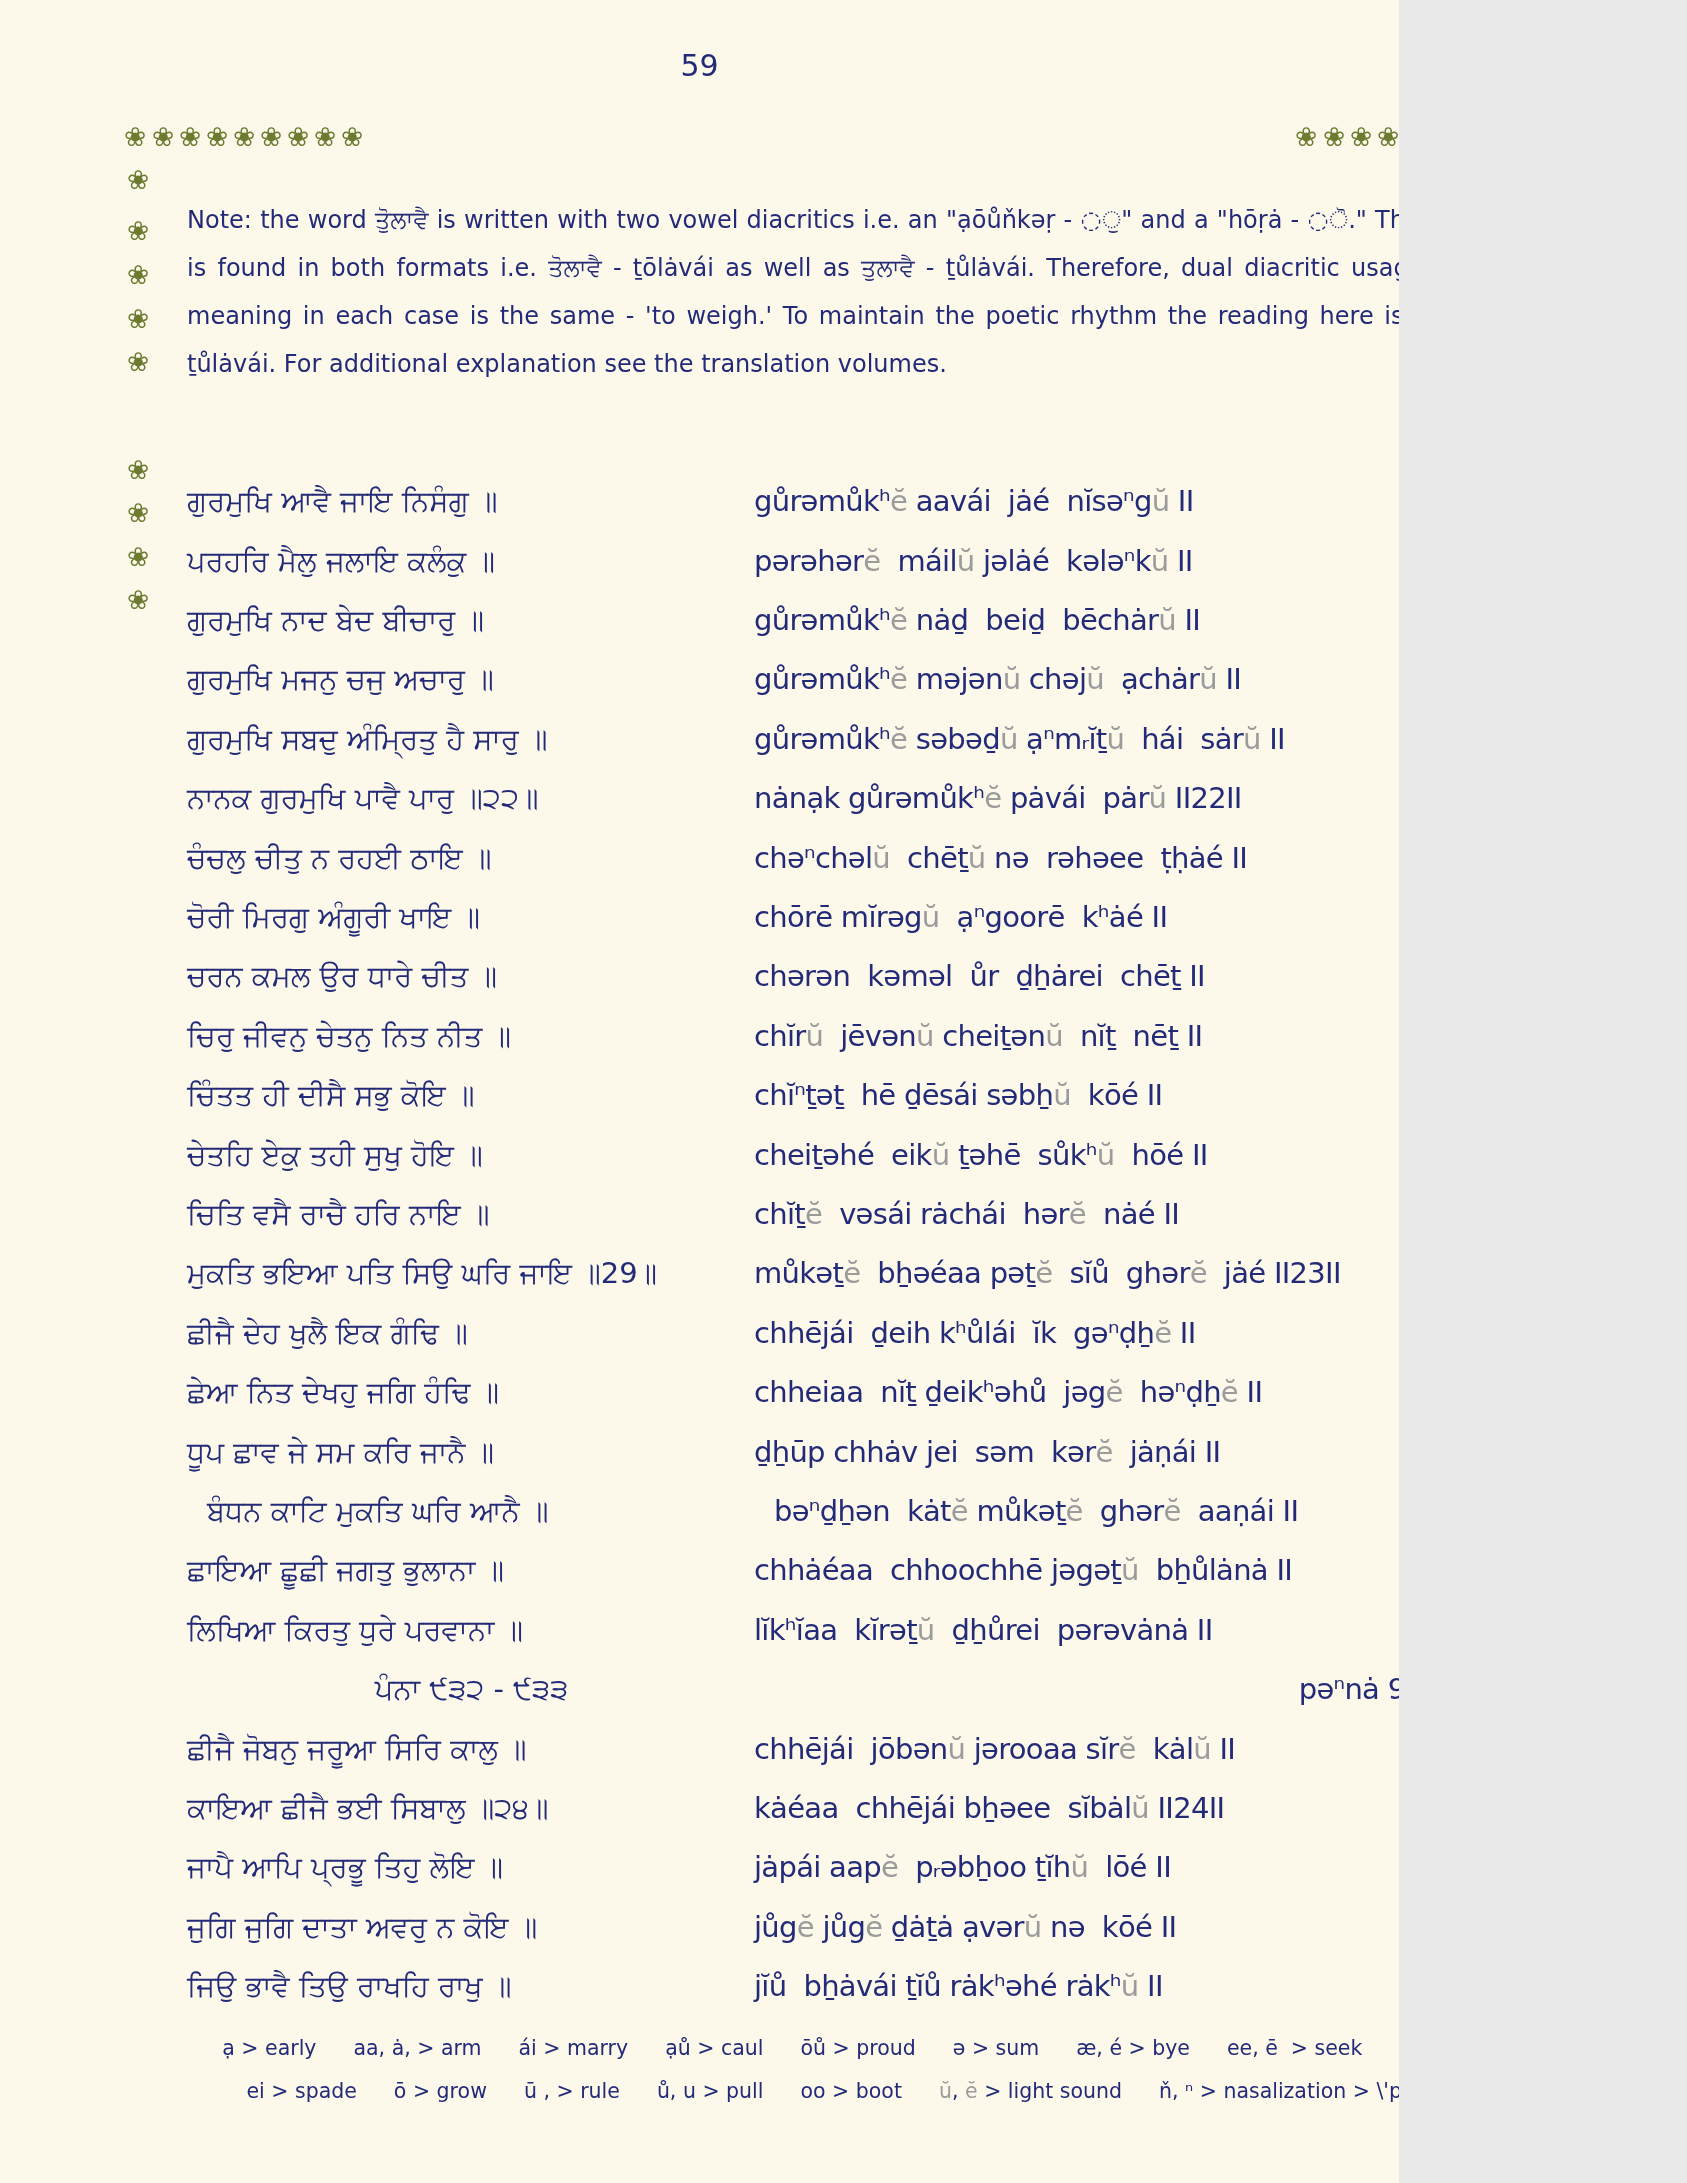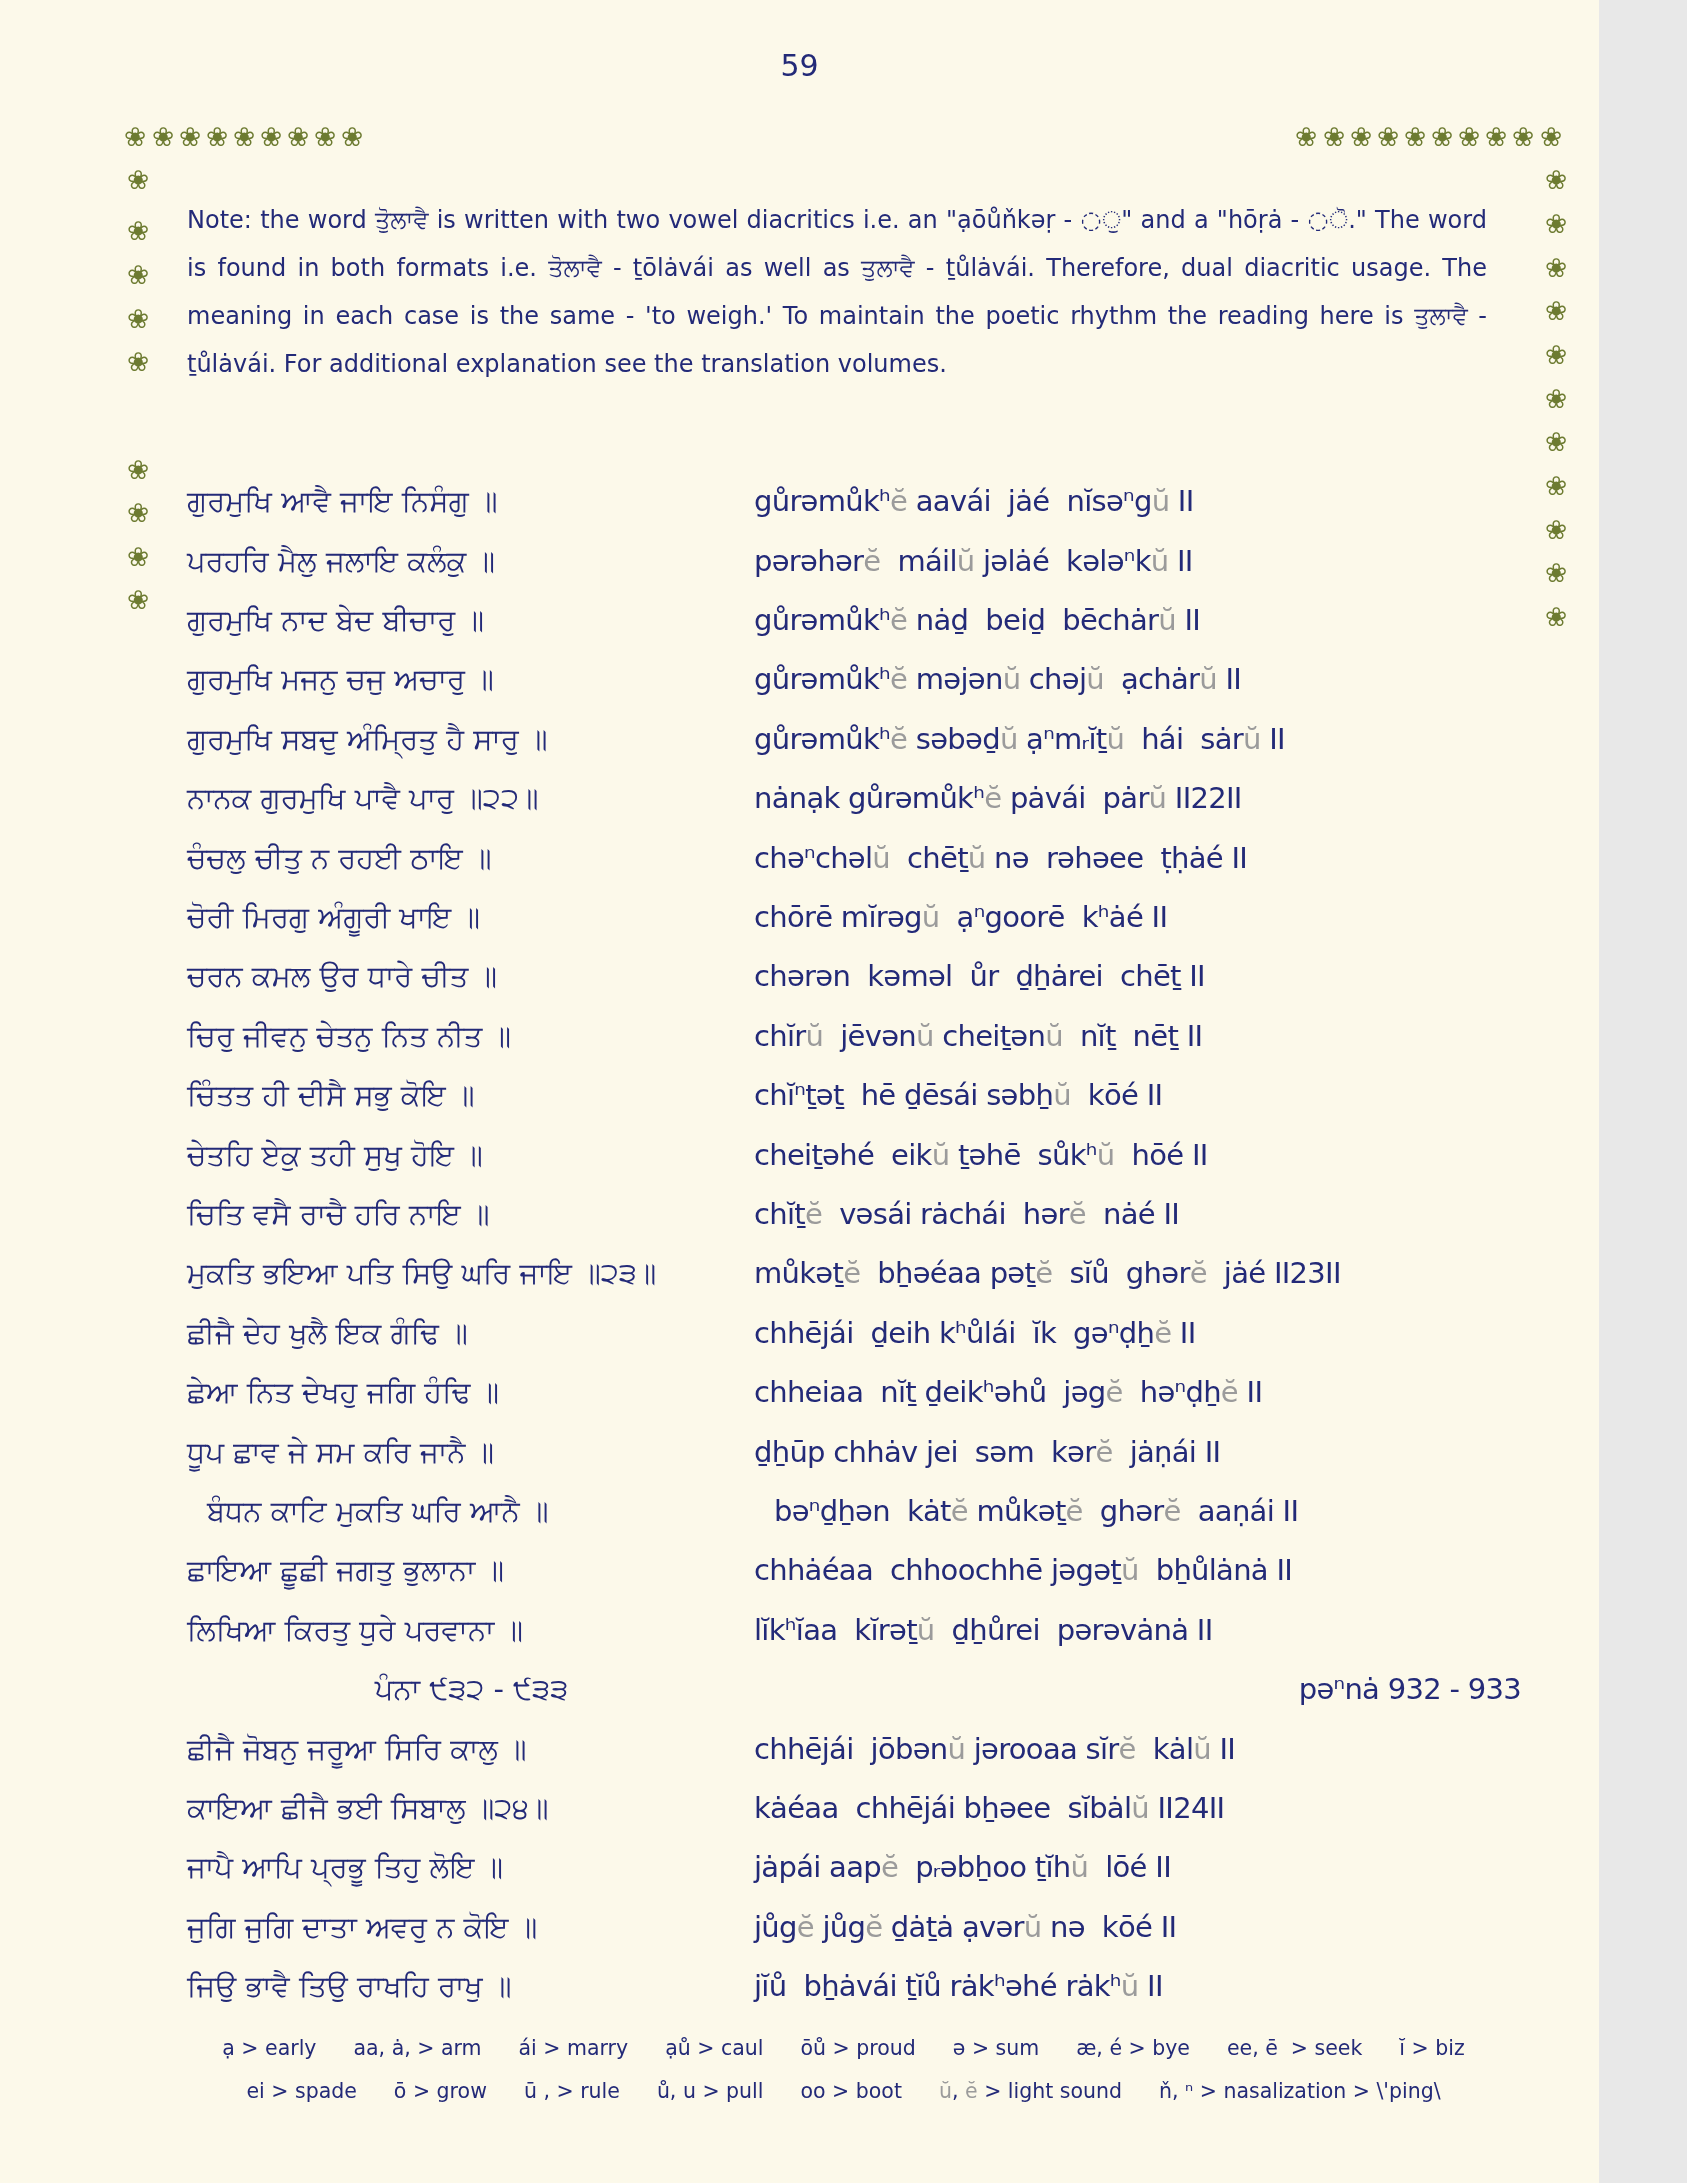--- a/index.html
+++ b/index.html
@@ -4,21 +4,21 @@
 <style>
   :root{
     --ink:#232a78;
     --light:#9b9b9b;
     --bg:#fcf9ea;
     --flower:#6d7b31;
   }
   html,body{margin:0;padding:0;background:#e8e8e8;}
   .page{
     position:relative;
-    width:1599px;height:2183px;
+    width:1399px;height:2183px;
     background:var(--bg);
     color:var(--ink);
     font-family:"DejaVu Sans","Liberation Sans",sans-serif;
     overflow:hidden;
   }
   .pageno{
     position:absolute;top:48px;left:0;width:100%;
     text-align:center;font-size:30px;
   }
   .note{
@@ -106,21 +106,21 @@
       </div>
       <div class="vrow" style="top: 654px;">
         <span class="g">ਚੇਤਹਿ ਏਕੁ ਤਹੀ ਸੁਖੁ ਹੋਇ ॥</span>
         <span class="t">cheiṯəhé  eik<span class="lt">ŭ</span> ṯəhē  sůkʰ<span class="lt">ŭ</span>  hōé II</span>
       </div>
       <div class="vrow" style="top: 713px;">
         <span class="g">ਚਿਤਿ ਵਸੈ ਰਾਚੈ ਹਰਿ ਨਾਇ ॥</span>
         <span class="t">chĭṯ<span class="lt">ĕ</span>  vəsái rȧchái  hər<span class="lt">ĕ</span>  nȧé II</span>
       </div>
       <div class="vrow" style="top: 772px;">
-        <span class="g">ਮੁਕਤਿ ਭਇਆ ਪਤਿ ਸਿਉ ਘਰਿ ਜਾਇ ॥੨੩॥</span>
+        <span class="g">ਮੁਕਤਿ ਭਇਆ ਪਤਿ ਸਿਉ ਘਰਿ ਜਾਇ ॥29॥</span>
         <span class="t">můkəṯ<span class="lt">ĕ</span>  bẖəéaa pəṯ<span class="lt">ĕ</span>  sĭů  ghər<span class="lt">ĕ</span>  jȧé II23II</span>
       </div>
       <div class="vrow" style="top: 832px;">
         <span class="g">ਛੀਜੈ ਦੇਹ ਖੁਲੈ ਇਕ ਗੰਢਿ ॥</span>
         <span class="t">chhējái  ḏeih kʰůlái  ĭk  gəⁿḍẖ<span class="lt">ĕ</span> II</span>
       </div>
       <div class="vrow" style="top: 891px;">
         <span class="g">ਛੇਆ ਨਿਤ ਦੇਖਹੁ ਜਗਿ ਹੰਢਿ ॥</span>
         <span class="t">chheiaa  nĭṯ ḏeikʰəhů  jəg<span class="lt">ĕ</span>  həⁿḍẖ<span class="lt">ĕ</span> II</span>
       </div>

